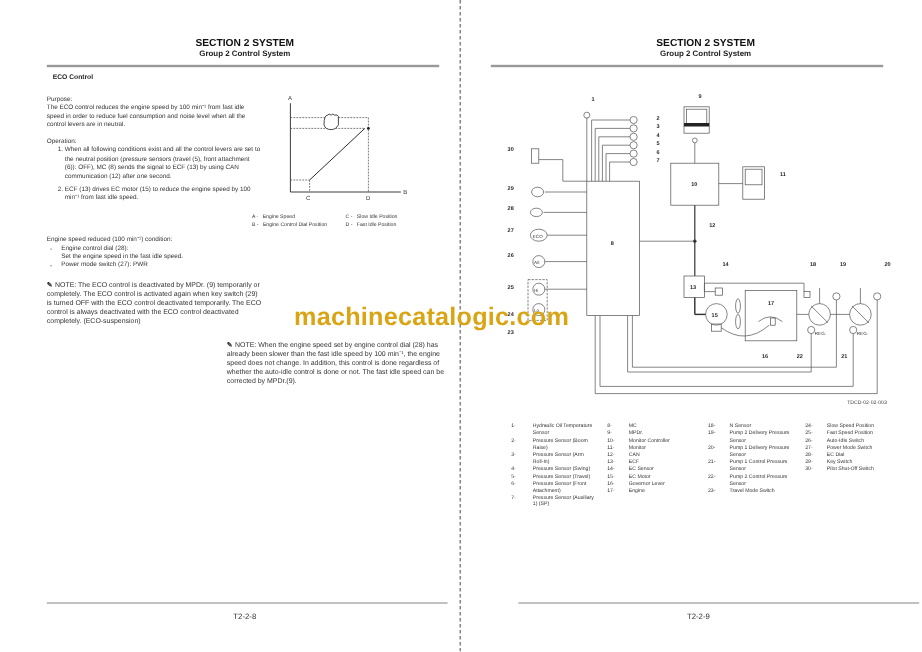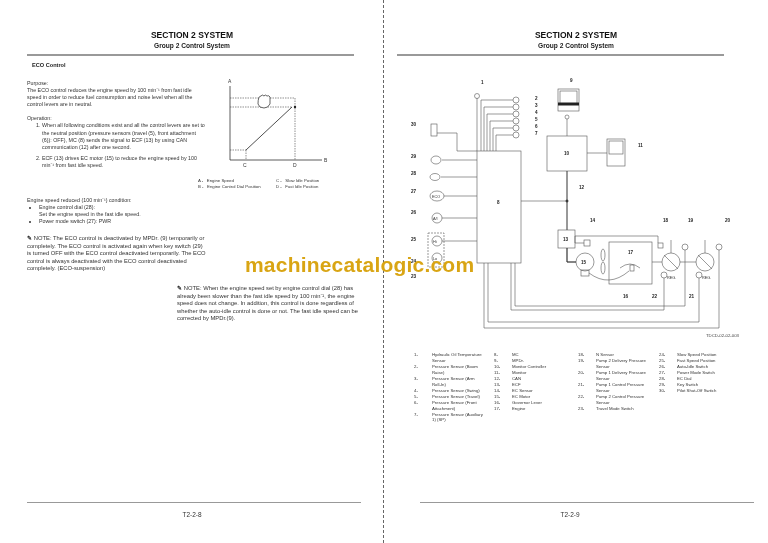--- a/index.html
+++ b/index.html
@@ -1,17 +1,17 @@
 <!DOCTYPE html>
 <html><head>
 <meta charset="utf-8">
 <style>
   html,body{margin:0;padding:0;background:#fff;}
   body{width:768px;height:543px;position:relative;overflow:hidden;font-family:"Liberation Sans",sans-serif;color:#222;}
-  .page{position:absolute;top:0;height:456px;}
+  .page{position:absolute;top:0;height:456px;margin-left:12px;}
   .page.left{left:0;width:384px;}
   .page.right{left:384px;width:384px;}
   .spine{position:absolute;left:383px;top:0;width:0;height:543px;border-left:1px dashed #666;}
   .sec-title{position:absolute;left:0;width:100%;top:30px;text-align:center;font-weight:bold;font-size:8.5px;color:#111;}
   .grp-title{position:absolute;left:0;width:100%;top:42px;text-align:center;font-weight:bold;font-size:6.6px;color:#222;}
   .rule-top{position:absolute;top:54px;height:2px;background:#999;}
   .left .rule-top{left:27px;width:327px;}
   .right .rule-top{left:13px;width:327px;}
   .rule-bot{position:absolute;top:502px;height:1px;background:#999;}
   .left .rule-bot{left:27px;width:334px;}

